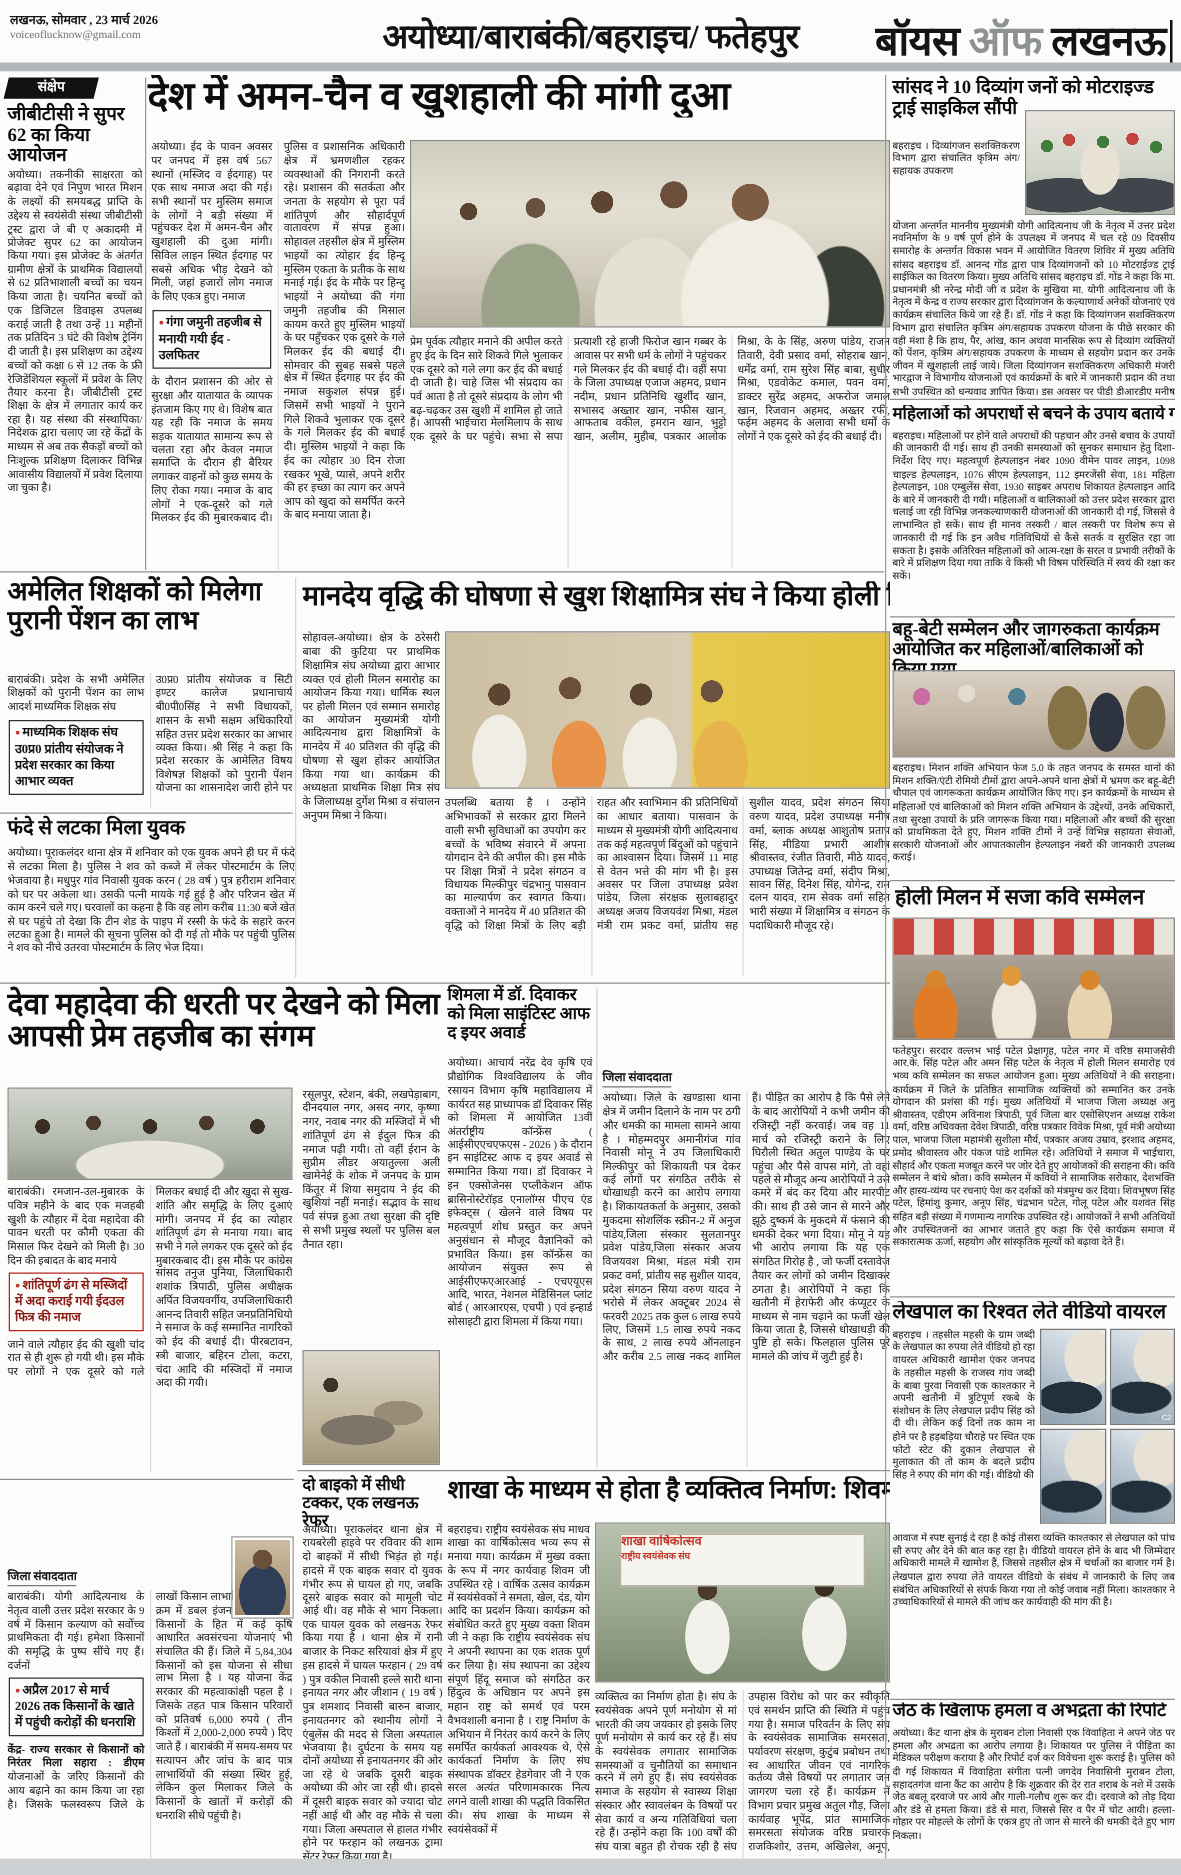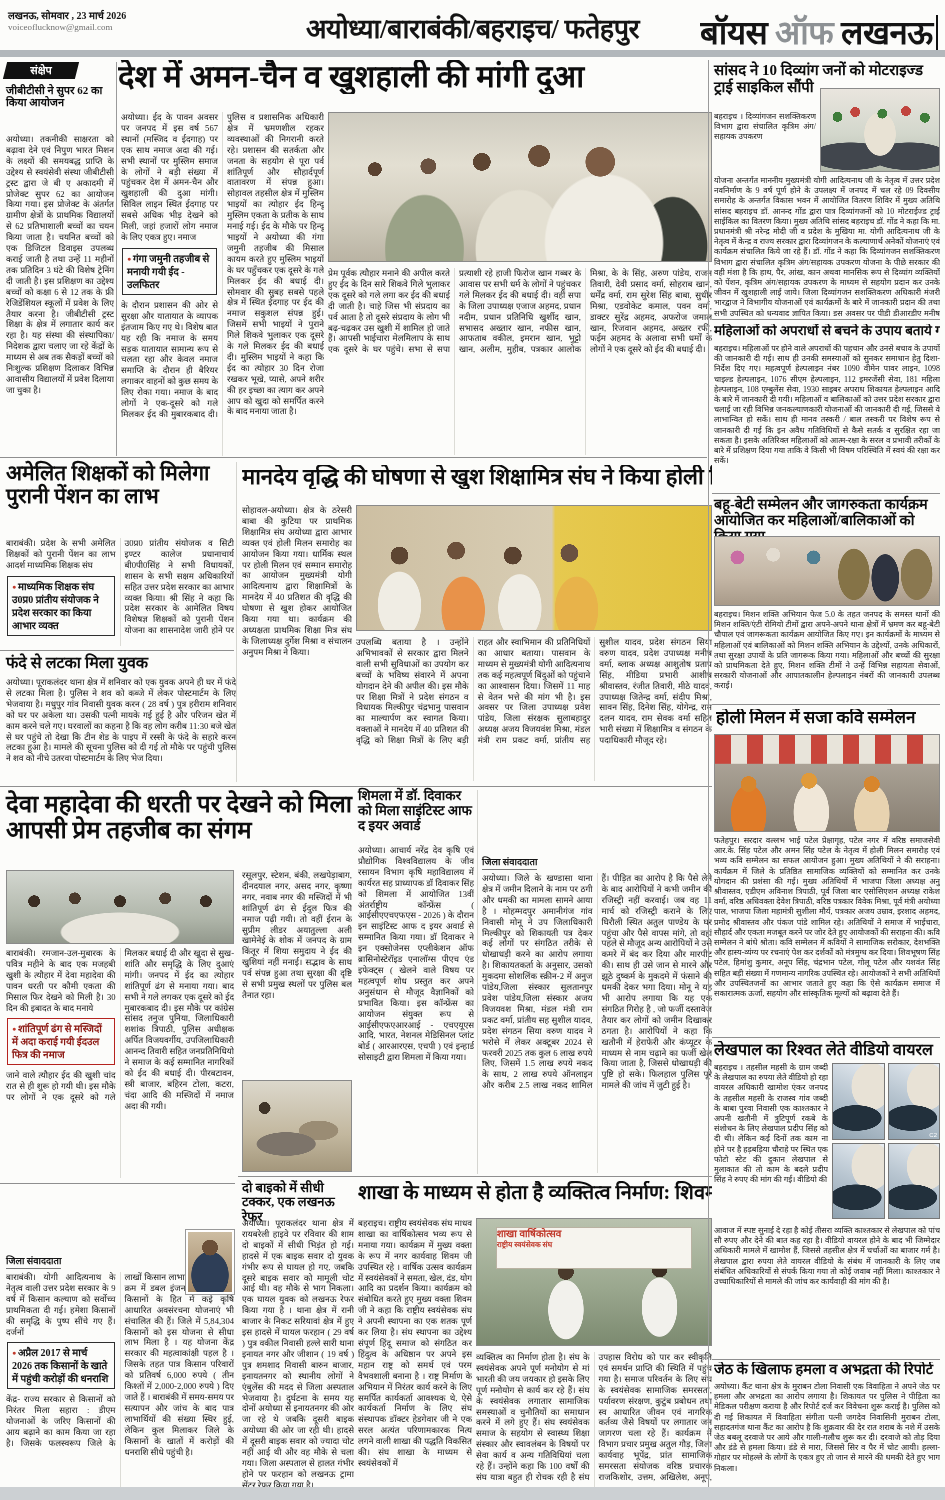--- a/index.html
+++ b/index.html
@@ -114,21 +114,21 @@
   .banner .b1 { color:#c0392b; font-weight:bold; font-size:10px; line-height:12px; }
   .banner .b2 { color:#c0392b; font-weight:bold; font-size:7.5px; line-height:9px; }
   .frames { display:grid; grid-template-columns:1fr 1fr; grid-template-rows:1fr 1fr; gap:3px; }
   .frame { position:relative; border:1px solid #777; background:
       radial-gradient(ellipse 26px 13px at 45% 72%, #22303c 97%, transparent),
       radial-gradient(ellipse 20px 24px at 75% 30%, #e8e2d6 97%, transparent),
       linear-gradient(205deg,#e9eef3 0%,#b9c6d1 50%,#8fa2b0 100%); }
   .frame-label { position:absolute; right:2px; bottom:1px; font-size:6px; color:#fff;
                  font-family:"Liberation Sans",sans-serif; }
   .bottombar { background:#ccd0d3; }
-  .sub-bold { font-weight:normal; }
+  .sub-bold { font-weight:bold; }
 </style>
 </head>
 <body>
 
 <div id="page">
 
   <div class="abs" style="left:8px;top:8px;width:190px;">
     <div class="mast-date">लखनऊ, सोमवार , 23 मार्च 2026</div>
     <div class="mast-mail">voiceoflucknow@gmail.com</div>
   </div>
@@ -136,21 +136,21 @@
   <div class="abs paper-name nowrap" style="left:700px;top:9px;width:238px;">
     <span>बॉयस</span>
     <span class="grey">ऑफ</span>
     <span>लखनऊ</span><span class="pgno">09</span>
   </div>
   <div class="abs grayband" style="left:0;top:50px;width:945px;height:7px;"></div>
 
   <div class="abs tab" style="left:5px;top:62px;width:72px;height:17px;">
       <span>संक्षेप</span>
     </div>
-  <div class="abs hl" style="left:6px;top:84px;width:108px;font-size:11px;">जीबीटीसी ने सुपर 62 का किया आयोजन</div>
+  <div class="abs hl" style="left:6px;top:84px;width:108px;font-size:15px;">जीबीटीसी ने सुपर 62 का किया आयोजन</div>
   <div class="abs jt bt" style="left:6px;top:134px;width:108px;height:320px;">अयोध्या। तकनीकी साक्षरता को बढ़ावा देने एवं निपुण भारत मिशन के लक्ष्यों की समयबद्ध प्राप्ति के उद्देश्य से स्वयंसेवी संस्था जीबीटीसी ट्रस्ट द्वारा जे बी ए अकादमी में प्रोजेक्ट सुपर 62 का आयोजन किया गया। इस प्रोजेक्ट के अंतर्गत ग्रामीण क्षेत्रों के प्राथमिक विद्यालयों से 62 प्रतिभाशाली बच्चों का चयन किया जाता है। चयनित बच्चों को एक डिजिटल डिवाइस उपलब्ध कराई जाती है तथा उन्हें 11 महीनों तक प्रतिदिन 3 घंटे की विशेष ट्रेनिंग दी जाती है। इस प्रशिक्षण का उद्देश्य बच्चों को कक्षा 6 से 12 तक के फ्री रेजिडेंशियल स्कूलों में प्रवेश के लिए तैयार करना है। जीबीटीसी ट्रस्ट शिक्षा के क्षेत्र में लगातार कार्य कर रहा है। यह संस्था की संस्थापिका/निदेशक द्वारा चलाए जा रहे केंद्रों के माध्यम से अब तक सैकड़ों बच्चों को निःशुल्क प्रशिक्षण दिलाकर विभिन्न आवासीय विद्यालयों में प्रवेश दिलाया जा चुका है।</div>
   <div class="abs vrule" style="left:116px;top:62px;height:394px;"></div>
 
   <div class="abs hl nowrap" style="left:118px;top:60px;width:591px;font-size:31px;">देश में अमन-चैन व खुशहाली की मांगी दुआ</div>
   <div class="abs" style="left:121px;top:112px;width:203px;height:344px;">
     <div class="cols2 jt bt" style="height:344px;">
       <span>अयोध्या। ईद के पावन अवसर पर जनपद में इस वर्ष 567 स्थानों (मस्जिद व ईदगाह) पर एक साथ नमाज अदा की गई। सभी स्थानों पर मुस्लिम समाज के लोगों ने बड़ी संख्या में पहुंचकर देश में अमन-चैन और खुशहाली की दुआ मांगी। सिविल लाइन स्थित ईदगाह पर सबसे अधिक भीड़ देखने को मिली, जहां हजारों लोग नमाज के लिए एकत्र हुए। नमाज</span>
       <div class="box-sub">गंगा जमुनी तहजीब से मनायी गयी ईद - उलफितर</div>
       <span>के दौरान प्रशासन की ओर से सुरक्षा और यातायात के व्यापक इंतजाम किए गए थे। विशेष बात यह रही कि नमाज के समय सड़क यातायात सामान्य रूप से चलता रहा और केवल नमाज समाप्ति के दौरान ही बैरियर लगाकर वाहनों को कुछ समय के लिए रोका गया। नमाज के बाद लोगों ने एक-दूसरे को गले मिलकर ईद की मुबारकबाद दी। पुलिस व प्रशासनिक अधिकारी क्षेत्र में भ्रमणशील रहकर व्यवस्थाओं की निगरानी करते रहे। प्रशासन की सतर्कता और जनता के सहयोग से पूरा पर्व शांतिपूर्ण और सौहार्दपूर्ण वातावरण में संपन्न हुआ। सोहावल तहसील क्षेत्र में मुस्लिम भाइयों का त्योहार ईद हिन्दू मुस्लिम एकता के प्रतीक के साथ मनाई गई। ईद के मौके पर हिन्दू भाइयों ने अयोध्या की गंगा जमुनी तहजीब की मिसाल कायम करते हुए मुस्लिम भाइयों के घर पहुँचकर एक दूसरे के गले मिलकर ईद की बधाई दी। सोमवार की सुबह सबसे पहले क्षेत्र में स्थित ईदगाह पर ईद की नमाज सकुशल संपन्न हुई। जिसमें सभी भाइयों ने पुराने गिले शिकवे भुलाकर एक दूसरे के गले मिलकर ईद की बधाई दी। मुस्लिम भाइयों ने कहा कि ईद का त्योहार 30 दिन रोजा रखकर भूखे, प्यासे, अपने शरीर की हर इच्छा का त्याग कर अपने आप को खुदा को समर्पित करने के बाद मनाया जाता है।</span>
     </div>

